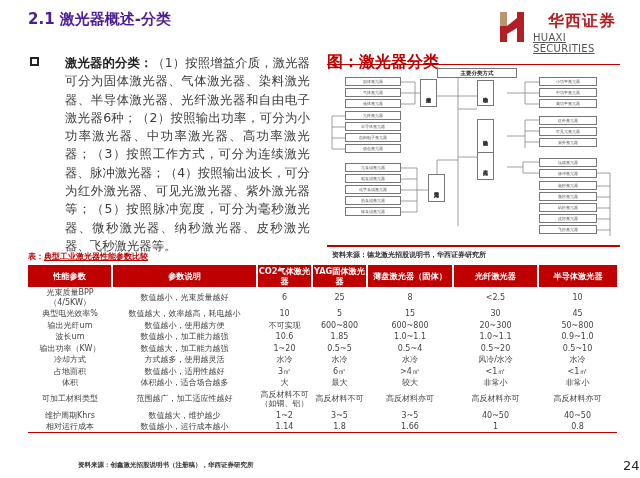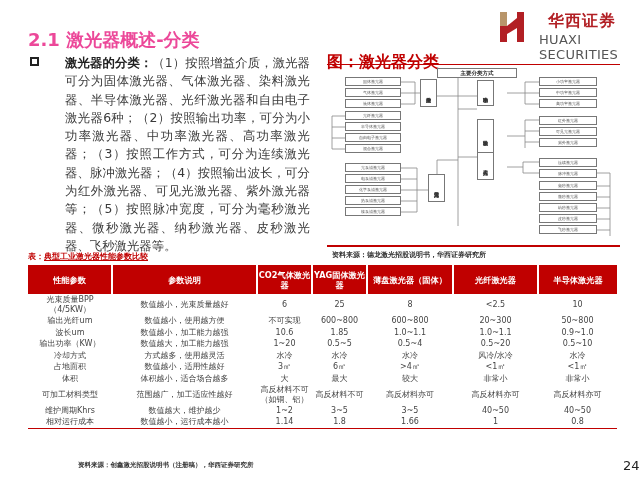--- a/index.html
+++ b/index.html
@@ -1,41 +1,41 @@
 <!DOCTYPE html>
 <html><head>
 <meta charset="utf-8">
 <style>
   * { box-sizing: border-box; margin: 0; padding: 0; }
   body { width: 640px; height: 478px; background: #ffffff; position: relative; overflow: hidden;
          font-family: "DejaVu Sans", "Liberation Sans", sans-serif; color: #333; }
-  .page-title { position: absolute; left: 28px; top: 28px; font-size: 18px; font-weight: bold; color: #ec4899; }
+  .page-title { position: absolute; left: 28px; top: 10px; font-size: 15px; font-weight: bold; color: #4c1d95; }
   .logo { position: absolute; left: 500px; top: 8px; width: 130px; height: 38px; }
   .logo-mark { position: absolute; left: 0; top: 4px; width: 24px; height: 30px; }
   .logo-cn { position: absolute; left: 48px; top: 3px; font-size: 16px; font-weight: bold; color: #b21f24; letter-spacing: 1px; font-family: "DejaVu Serif", serif; }
-  .logo-en { position: absolute; left: 39px; top: 24px; font-size: 13px; color: #555; letter-spacing: 0.3px; }
+  .logo-en { position: absolute; left: 33px; top: 24px; font-size: 10px; color: #555; letter-spacing: 0.3px; text-decoration: underline; }
 
   .textblock { position: absolute; left: 30px; top: 54px; width: 280px; font-size: 12.4px; line-height: 18.3px; color: #3a3a3a; }
   .bullet { position: absolute; left: 30px; top: 57px; width: 9px; height: 9px; border: 2px solid #222; }
   .textblock .para { margin-left: 35px; text-align: justify; }
   .textblock .lead { font-weight: bold; color: #222; }
 
   .fig-title { position: absolute; left: 327px; top: 52px; font-size: 16px; font-weight: bold; color: #c00000; }
   .fig-rule-top { position: absolute; left: 327px; top: 64px; width: 293px; height: 1px; background: #c00000; }
   .diagram { position: absolute; left: 327px; top: 66px; width: 293px; height: 180px; }
   .fig-rule-bottom { position: absolute; left: 327px; top: 245px; width: 293px; height: 2px; background: #c00000; }
   .fig-source { position: absolute; left: 332px; top: 250px; font-size: 7px; font-weight: bold; color: #333; }
   .nbox { position: absolute; border: 1px solid #777; background: #fff; font-size: 4px; color: #555; display: flex; align-items: center; justify-content: center; text-align: center; white-space: nowrap; overflow: hidden; }
   .nbox.root { font-size: 5.5px; font-weight: bold; color: #222; }
   .nbox.cat { writing-mode: vertical-rl; font-size: 5px; font-weight: bold; color: #333; }
 
   .tbl-title { position: absolute; left: 28px; top: 251px; font-size: 8px; font-weight: bold; color: #c00000; }
   .tbl-title .under { text-decoration: underline; }
   table { position: absolute; left: 28px; top: 265px; width: 589px; border-collapse: collapse; font-size: 8px; color: #444; }
-  thead th { background: #c00000; color: #fff; font-weight: bold; height: 29px; border-right: 2px solid #fff; font-size: 8.2px; line-height: 10px; }
+  thead th { background: #c00000; color: #fff; font-weight: bold; height: 22px; border-right: 2px solid #fff; font-size: 8.2px; line-height: 10px; }
   thead th:last-child { border-right: none; }
   tbody td { text-align: center; padding: 0 2px; line-height: 9.5px; height: 11.5px; }
   tbody tr.tall td { height: 21px; }
   tbody tr:last-child td { border-bottom: 1.5px solid #c00000; }
   .tbl-source { position: absolute; left: 30px; top: 461px; font-size: 6.5px; font-weight: bold; color: #333; margin-left: 48px; }
   .page-number { position: absolute; left: 588px; top: 458px; font-size: 13px; color: #222; margin-left: 35px; }
 </style>
 </head>
 <body>
 
@@ -180,20 +180,29 @@
       <tr class="tall">
         <td>光束质量BPP（4/5KW）</td>
         <td>数值越小，光束质量越好</td>
         <td>6</td>
         <td>25</td>
         <td>8</td>
         <td>&lt;2.5</td>
         <td>10</td>
       </tr>
       <tr>
+        <td>典型电光效率%</td>
+        <td>数值越大，效率越高，耗电越小</td>
+        <td>10</td>
+        <td>5</td>
+        <td>15</td>
+        <td>30</td>
+        <td>45</td>
+      </tr>
+      <tr>
         <td>输出光纤um</td>
         <td>数值越小，使用越方便</td>
         <td>不可实现</td>
         <td>600~800</td>
         <td>600~800</td>
         <td>20~300</td>
         <td>50~800</td>
       </tr>
       <tr>
         <td>波长um</td>

